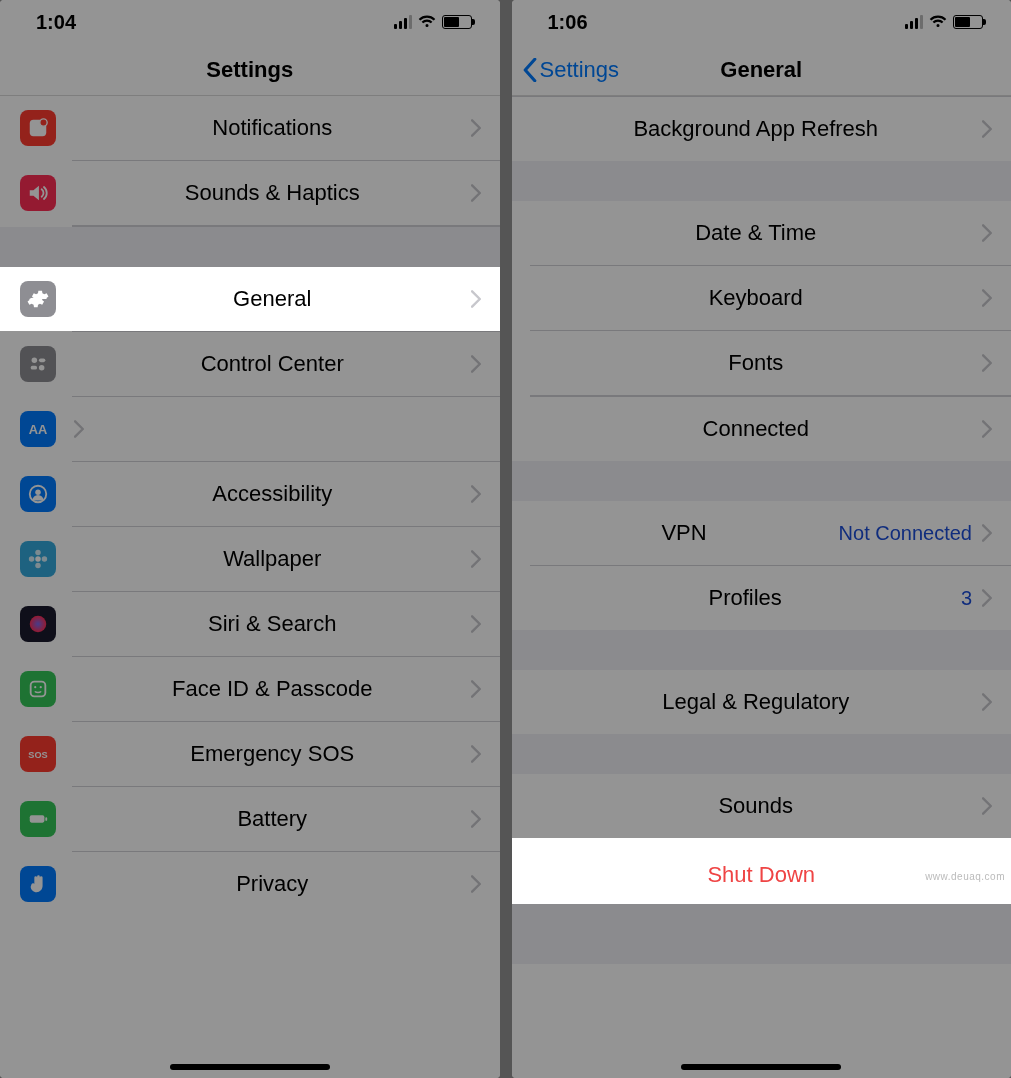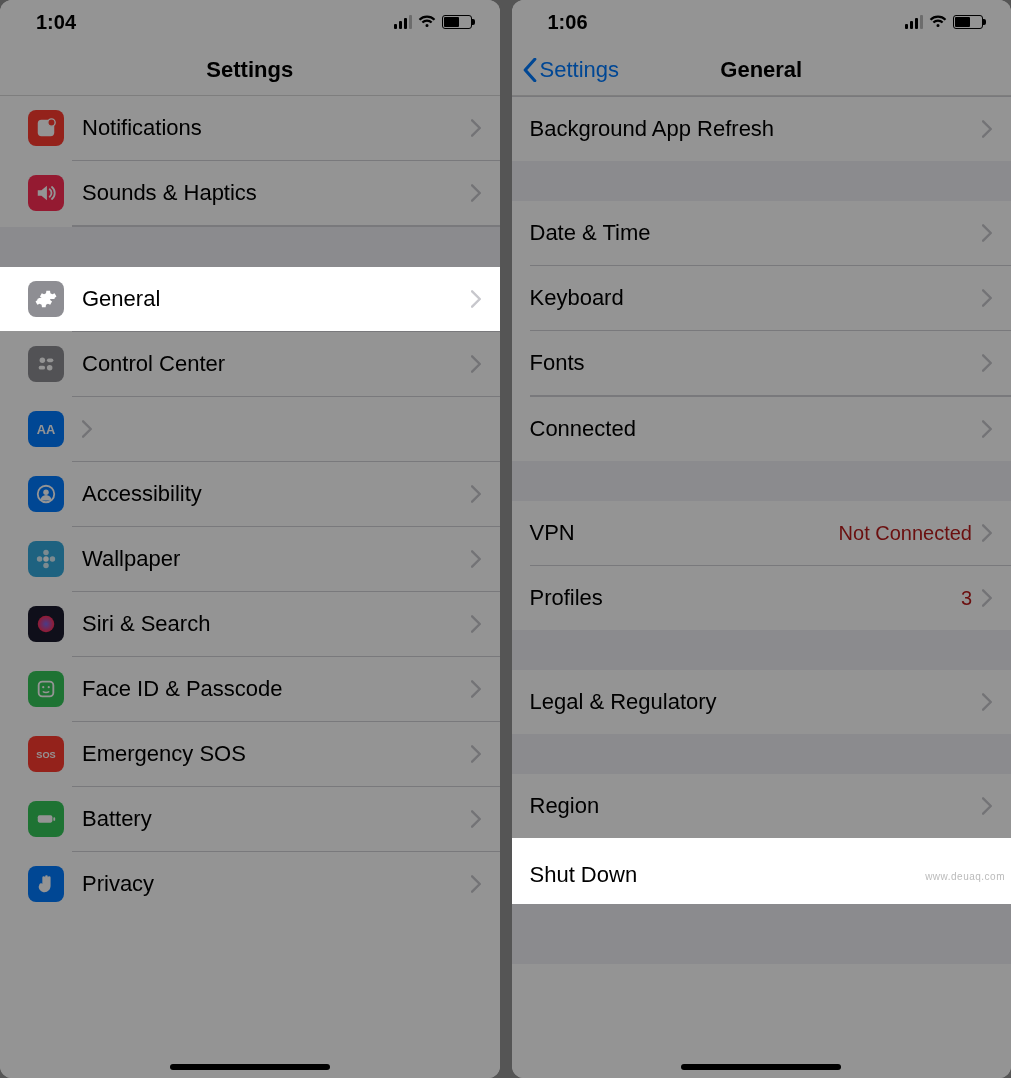--- a/index.html
+++ b/index.html
@@ -16,21 +16,22 @@
     height: 1078px;
     gap: 12px;
     background: #555;
   }
   .phone {
     width: 551px;
     height: 1078px;
     background: #fff;
     position: relative;
     overflow: hidden;
-    border-radius: 12px;
+    border-radius: 4px;
+    text-align: center;
   }
   .dim-overlay {
     position: absolute;
     inset: 0;
     background: rgba(0,0,0,0.42);
     pointer-events: none;
     z-index: 50;
   }
   
   .status-bar {
@@ -118,60 +119,60 @@
   }
   .group-spacer { height: 40px; background:#efeff4; }
   .row {
     min-height: 64px;
     display:flex;
     align-items:center;
     padding: 0 18px 0 18px;
     position: relative;
     background:#fff;
   }
-  .row.with-icon { padding-left: 28px; }
+  .row.with-icon { padding-left: 20px; }
   .row .icon-box {
     width: 36px; height: 36px;
     border-radius: 8px;
     display:flex;
     align-items:center;
     justify-content:center;
     margin-right: 18px;
     flex: 0 0 auto;
   }
   .row .icon-box svg { width:22px; height:22px; fill:#fff; }
   .row .label {
     font-size: 22px;
     color:#000;
     flex: 1 1 auto;
   }
   .row .detail {
     font-size: 20px;
-    color:#b91c1c;
+    color:#1d4ed8;
     margin-right: 10px;
   }
   .row .chev {
     color:#c7c7cc;
   }
   .row .chev svg{width:11px; height:18px; display:block}
   .row-divider {
     height:1px;
     background:#d1d1d6;
     margin-left: 72px;
   }
   .row-divider.full { margin-left: 18px; }
   .row-divider.flush { margin-left: 0; }
   
   .highlight {
     position: relative;
     z-index: 100;
     background:#fff;
   }
   
-  .row.action .label { color:#000000;margin-top:8px; }
+  .row.action .label { color:#ef4444;margin-top:8px; }
   
   .home-indicator {
     position:absolute;
     bottom: 8px;
     left:50%;
     transform:translateX(-50%);
     width: 160px;
     height: 6px;
     background:#000;
     border-radius: 4px;
@@ -548,21 +549,21 @@
                   <path d="M1 1l7 7-7 7" stroke="#c7c7cc" stroke-width="2.2" fill="none" stroke-linecap="round" stroke-linejoin="round"></path>
                 </svg>
               </span>
             </div>
           </div>
         </div>
       <div class="group-spacer"></div>
       <div class="group">
           <div id="rg5">
             <div class="row">
-              <span class="label">Region</span>
+              <span class="label">Sounds</span>
               <span class="chev">
                 <svg viewBox="0 0 10 16">
                   <path d="M1 1l7 7-7 7" stroke="#c7c7cc" stroke-width="2.2" fill="none" stroke-linecap="round" stroke-linejoin="round"></path>
                 </svg>
               </span>
             </div>
           </div>
         </div>
 
       <div class="row action highlight" style="min-height:66px">

